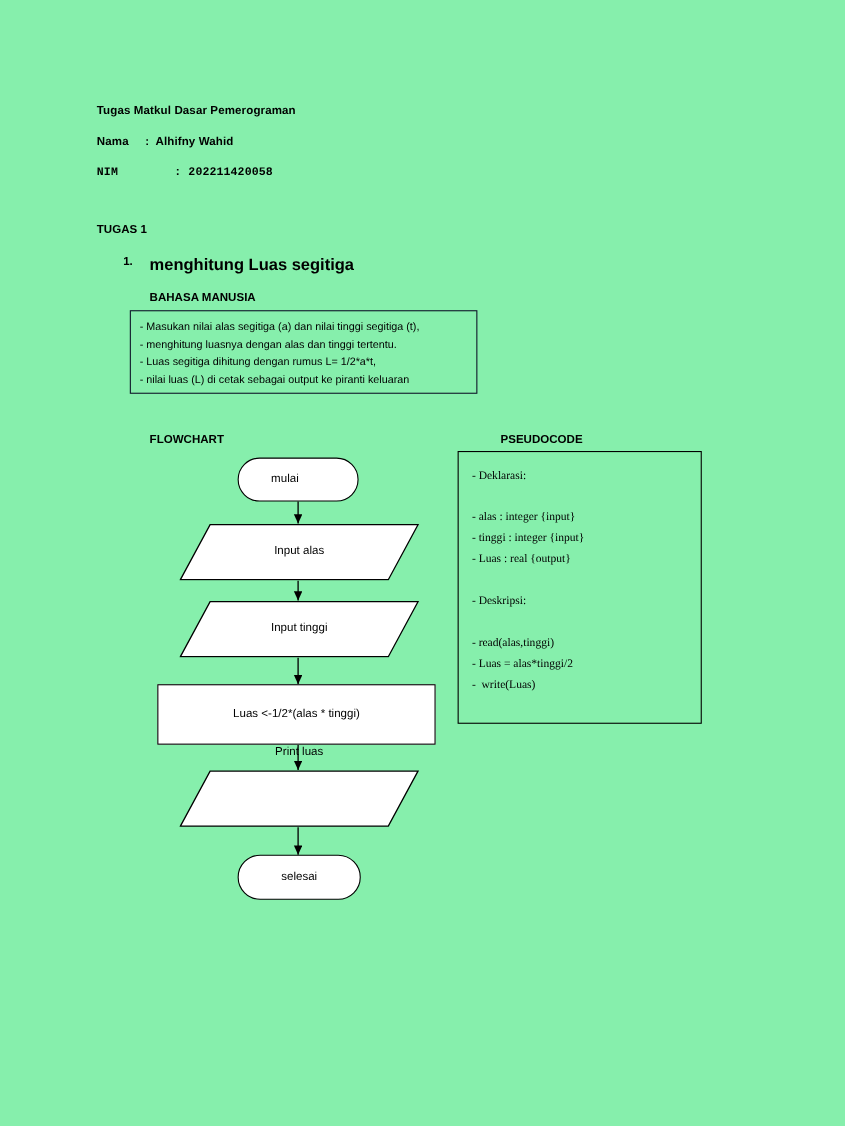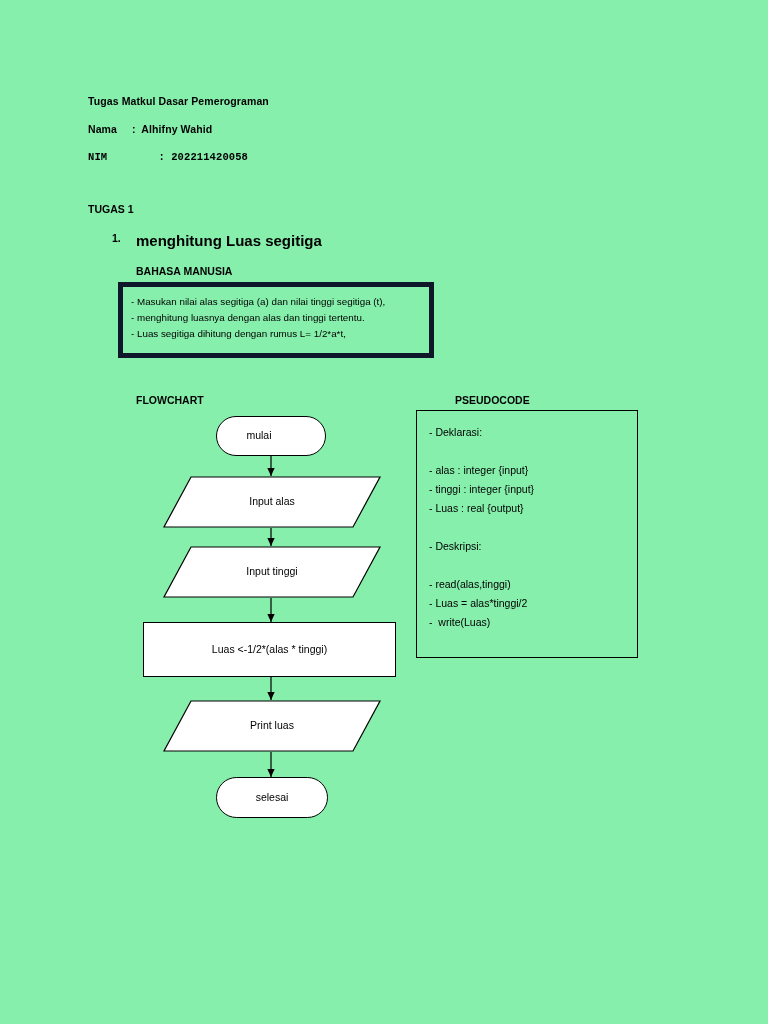--- a/index.html
+++ b/index.html
@@ -69,38 +69,39 @@
     left: 455px; top: 394px;
     font-size: 10.5px;
     font-weight: bold;
   }
 
   .box-bahasa {
     position: absolute;
     left: 118px; top: 282px;
     width: 316px;
     height: 76px;
-    border: 5px solid #0f172a;
+    border: 1px solid #0f172a;
     box-sizing: border-box;
     padding: 7px 8px 0 8px;
   }
   .box-bahasa .ln {
     font-size: 9.8px;
     line-height: 16px;
     white-space: pre;
   }
 
   .box-pseudo {
     position: absolute;
     left: 416px; top: 410px;
     width: 222px;
     height: 248px;
     border: 1px solid #000;
     box-sizing: border-box;
     padding: 12px 0 0 12px;
+    font-family: Liberation Serif, serif;
   }
   .box-pseudo .ln {
     font-size: 10.5px;
     line-height: 19px;
     white-space: pre;
     min-height: 19px;
   }
 
   
   .fc { position: absolute; left: 0; top: 0; width: 768px; height: 1024px; }
@@ -143,20 +144,21 @@
 
   <div class="item-num">1.</div>
   <div class="item-text">menghitung Luas segitiga</div>
 
   <div class="label-bahasa">BAHASA MANUSIA</div>
 
   <div class="box-bahasa">
     <div class="ln">- Masukan nilai alas segitiga (a) dan nilai tinggi segitiga (t),</div>
     <div class="ln">- menghitung luasnya dengan alas dan tinggi tertentu.</div>
     <div class="ln">- Luas segitiga dihitung dengan rumus L= 1/2*a*t,</div>
+    <div class="ln">- nilai luas (L) di cetak sebagai output ke piranti keluaran</div>
   </div>
 
   <div class="label-flowchart">FLOWCHART</div>
   <div class="label-pseudocode">PSEUDOCODE</div>
 
   <div class="box-pseudo">
     <div class="ln">- Deklarasi:</div>
     <div class="ln"></div>
     <div class="ln">- alas : integer {input}</div>
     <div class="ln">- tinggi : integer {input}</div>
@@ -200,18 +202,18 @@
   <div class="node-text" style="left:163px; top:565px; width:218px;">Input tinggi</div>
 
   <div class="rect" style="left:143px; top:622px; width:253px; height:55px;"></div>
   <div class="node-text" style="left:143px; top:643px; width:253px;">Luas &lt;-1/2*(alas * tinggi)</div>
 
   <div class="par-wrap" style="left:163px; top:700px;">
     <svg width="218" height="52" viewBox="0 0 218 52">
       <polygon points="28,1 217,1 190,51 1,51" fill="#fff" stroke="#000" stroke-width="1.2"></polygon>
     </svg>
   </div>
-  <div class="node-text" style="left:163px; top:719px; width:218px;text-align:center;">Print luas</div>
+  <div class="node-text" style="left:163px; top:677px; width:218px;text-align:center;">Print luas</div>
 
   <div class="term" style="left:216px; top:777px; width:112px; height:41px;"></div>
   <div class="node-text" style="left:216px; top:791px; width:112px;">selesai</div>
 
 </div>
 
 </body></html>

